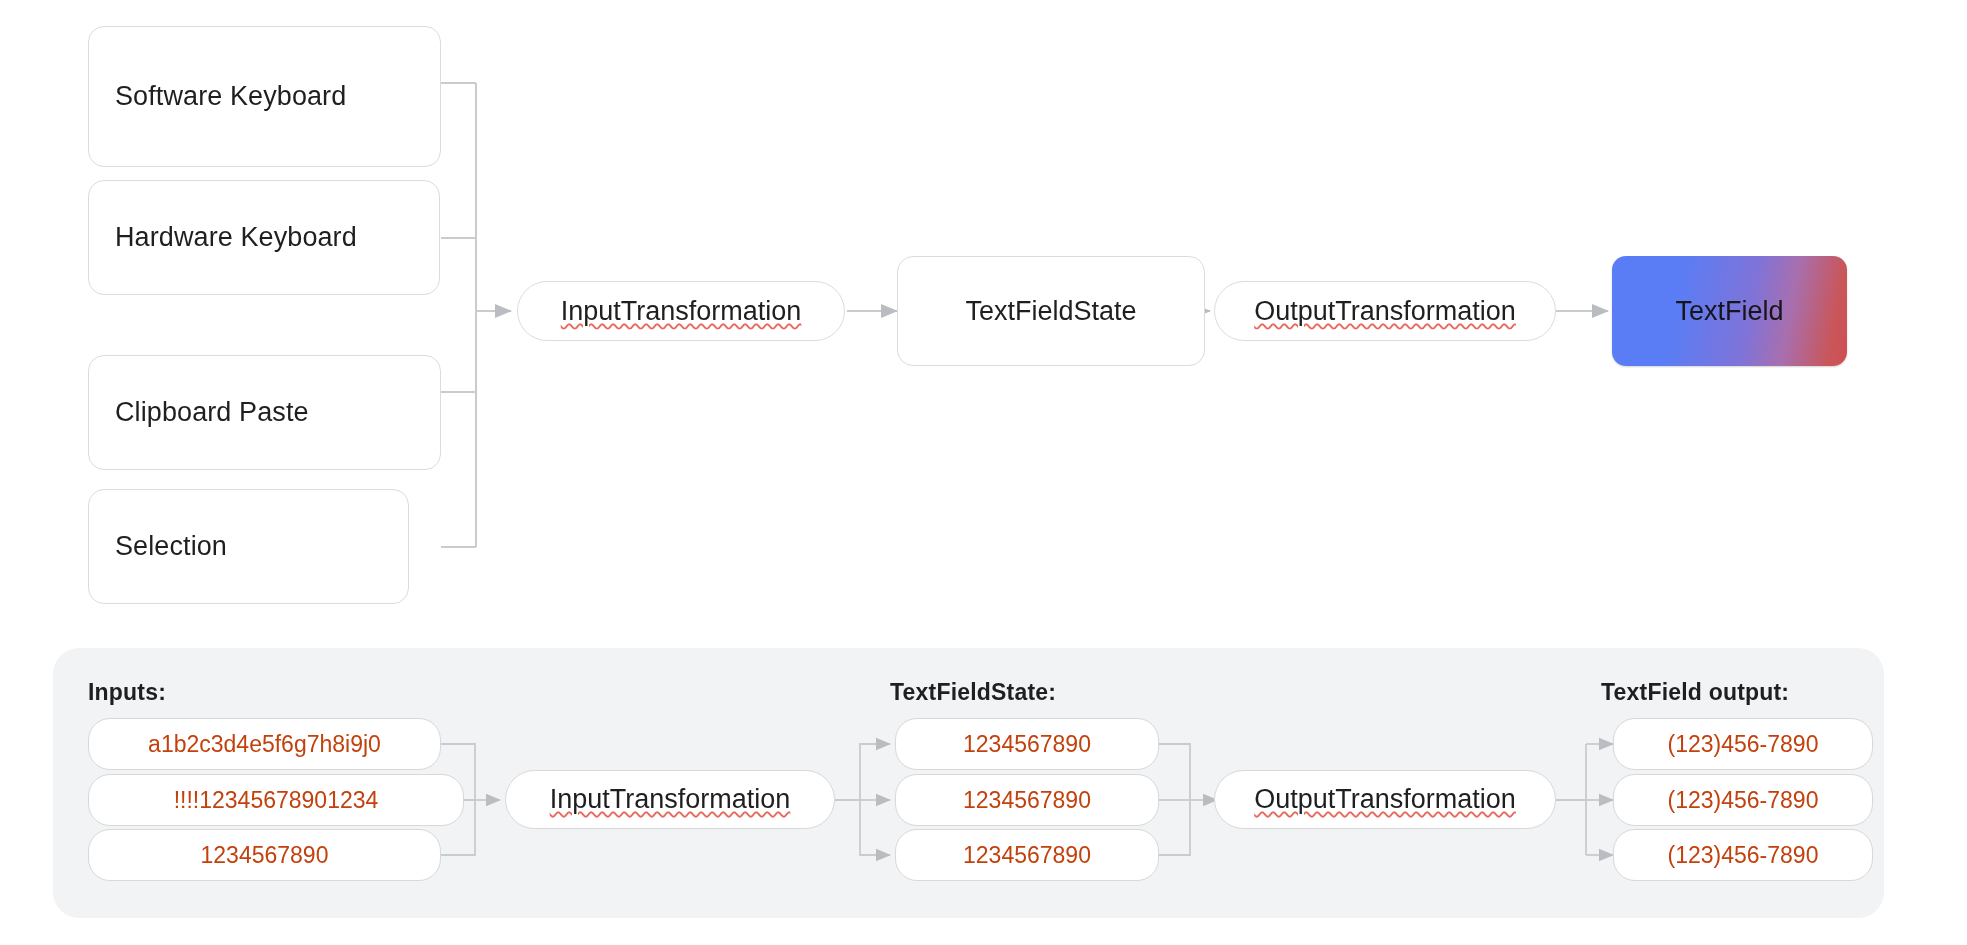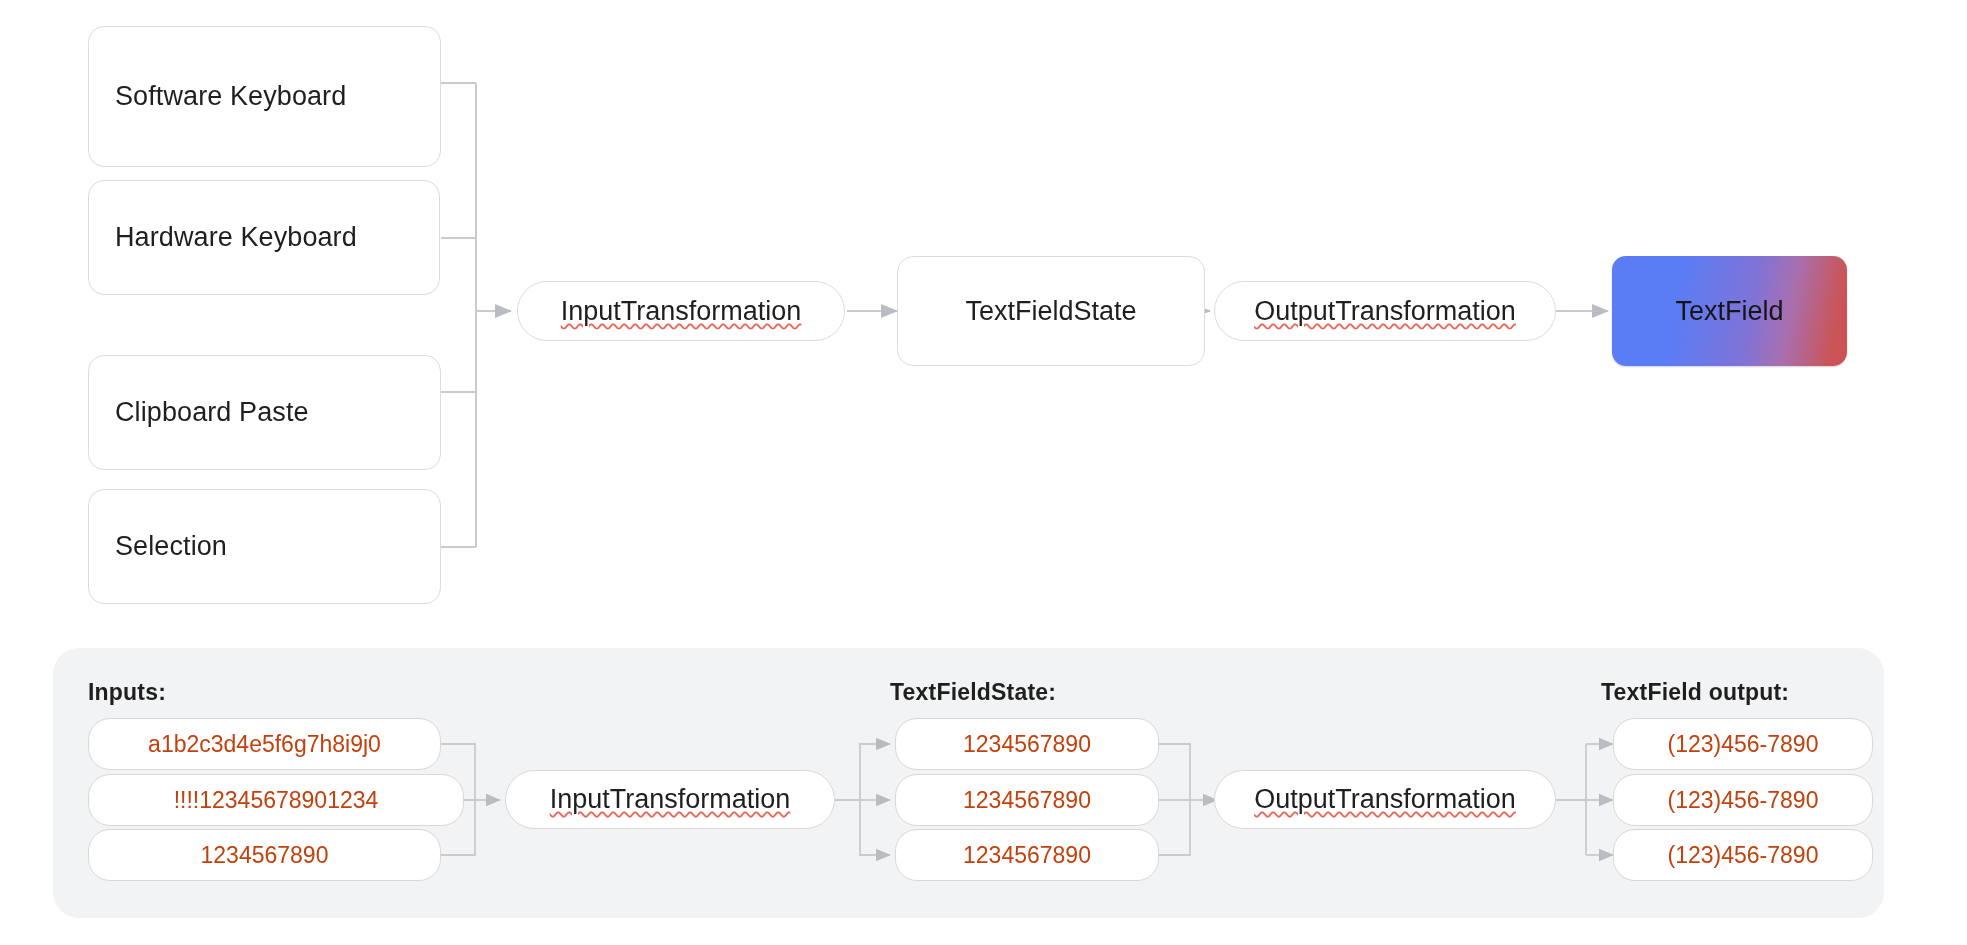--- a/index.html
+++ b/index.html
@@ -144,21 +144,21 @@
 
   <div class="node rect-left" style="left:88px; top:26px; width:353px; height:141px;">
     <span>Software Keyboard</span>
   </div>
   <div class="node rect-left" style="left:88px; top:180px; width:352px; height:115px;">
     <span>Hardware Keyboard</span>
   </div>
   <div class="node rect-left" style="left:88px; top:334px; width:353px; height:115px;margin-top:21px;">
     <span>Clipboard Paste</span>
   </div>
-  <div class="node rect-left" style="left:88px; top:489px; width:353px; height:115px;">
+  <div class="node rect-left" style="left:88px; top:489px; width:321px; height:115px;">
     <span>Selection</span>
   </div>
 
   <div class="pill" style="left:517px; top:281px; width:328px; height:60px;">
     <span class="spell">InputTransformation</span>
   </div>
 
   <div class="node rect-center" style="left:897px; top:256px; width:308px; height:110px;">
     <span>TextFieldState</span>
   </div>

